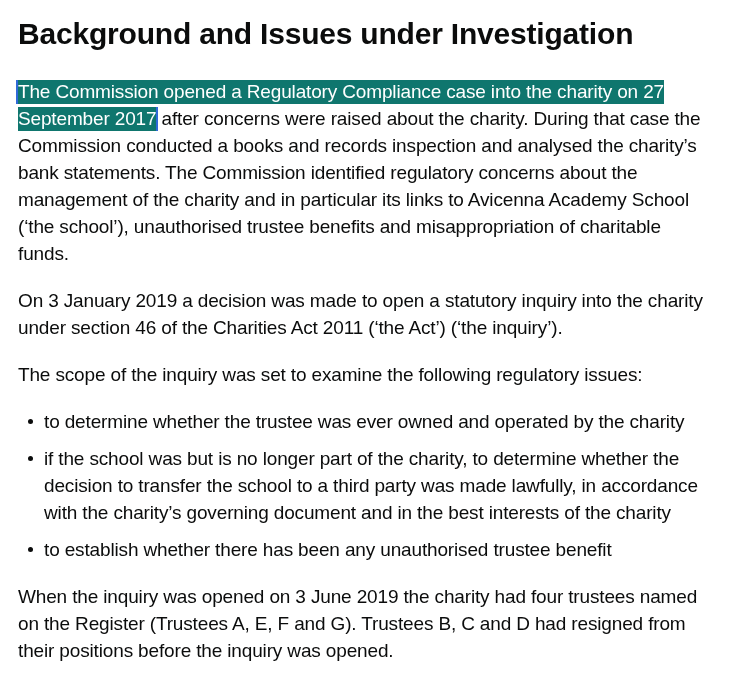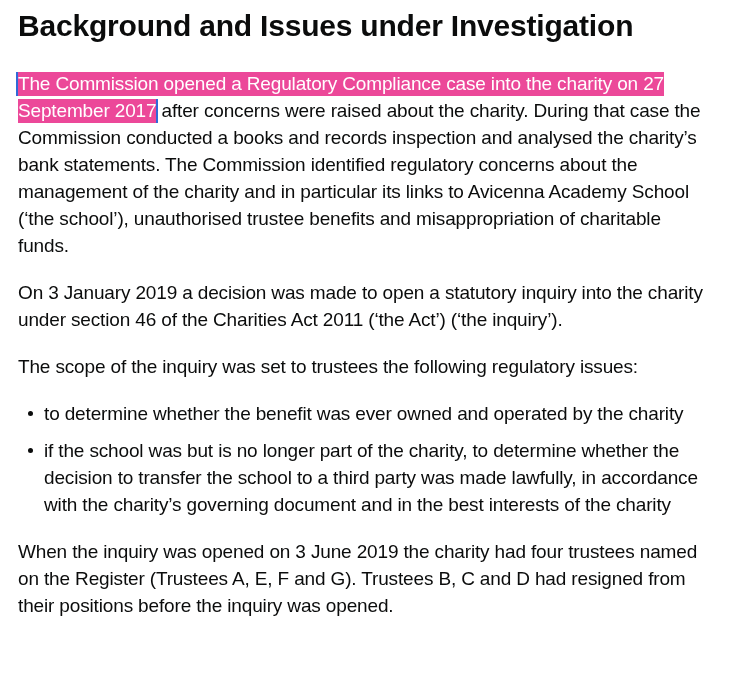--- a/index.html
+++ b/index.html
@@ -12,36 +12,36 @@
     width: 729px;
     height: 684px;
     overflow: hidden;
     font-family: "Liberation Sans", sans-serif;
     color: #0b0c0c;
   }
   .page {
     padding: 8px 14px 0 18px;
   }
   h1.page-title {
-    margin: 0 0 26px 0;
+    margin: 8px 0 26px 0;
     font-size: 30px;
     line-height: 1.2;
     font-weight: 700;
     letter-spacing: -0.2px;
     color: #0b0c0c;
   }
   p.body-text {
     margin: 0 0 20px 0;
     font-size: 19px;
     line-height: 27px;
     letter-spacing: -0.15px;
   }
   .selection-highlight {
     color: #ffffff;
-    background: #ec4899;
+    background: #0f766e;
     padding: 1px 0 2px 0;
     box-shadow: -2px 0 0 #3069d8, 2px 0 0 #3069d8;
   }
   ul.bullet-list {
     margin: 0 0 20px 0;
     padding: 0;
     list-style: none;
   }
   ul.bullet-list li {
     position: relative;
@@ -67,22 +67,23 @@
 <body>
 
 <div class="page">
 
   <h1 class="page-title">Background and Issues under Investigation</h1>
 
   <p class="body-text"><span class="selection-highlight">The Commission opened a Regulatory Compliance case into the charity on 27 September 2017</span><span> after concerns were raised about the charity. During that case the Commission conducted a books and records inspection and analysed the charity’s bank statements. The Commission identified regulatory concerns about the management of the charity and in particular its links to Avicenna Academy School (‘the school’), unauthorised trustee benefits and misappropriation of charitable funds.</span></p>
 
   <p class="body-text">On 3 January 2019 a decision was made to open a statutory inquiry into the charity under section 46 of the Charities Act 2011 (‘the Act’) (‘the inquiry’).</p>
 
-  <p class="body-text">The scope of the inquiry was set to trustees the following regulatory issues:</p>
+  <p class="body-text">The scope of the inquiry was set to examine the following regulatory issues:</p>
 
   <ul class="bullet-list">
-    <li><span>to determine whether the benefit was ever owned and operated by the charity</span></li>
+    <li><span>to determine whether the trustee was ever owned and operated by the charity</span></li>
     <li><span>if the school was but is no longer part of the charity, to determine whether the decision to transfer the school to a third party was made lawfully, in accordance with the charity’s governing document and in the best interests of the charity</span></li>
+    <li><span>to establish whether there has been any unauthorised trustee benefit</span></li>
   </ul>
 
   <p class="body-text last">When the inquiry was opened on 3 June 2019 the charity had four trustees named on the Register (Trustees A, E, F and G). Trustees B, C and D had resigned from their positions before the inquiry was opened.</p>
 
 </div>
 
 </body></html>

